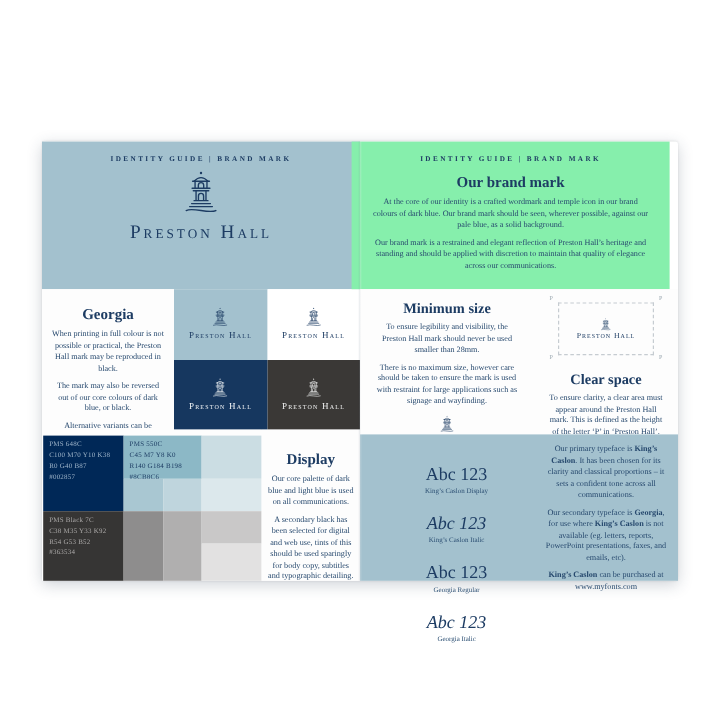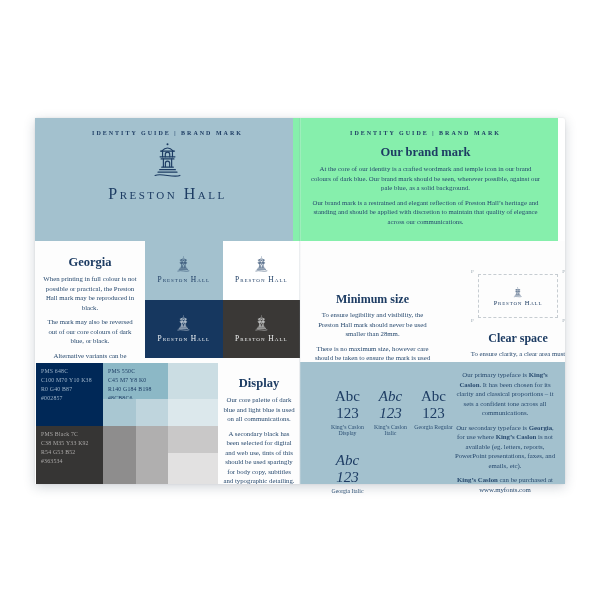--- a/index.html
+++ b/index.html
@@ -56,36 +56,36 @@
   .tint{box-sizing:border-box;}
   .t-b75{left:68px;top:41px;width:33px;height:27px;}
   .t-b50{left:101px;top:41px;width:32px;height:27px;}
   .t-b25a{left:133px;top:5px;width:50px;height:36px;}
   .t-b25b{left:133px;top:41px;width:50px;height:27px;}
   .t-g75{left:68px;top:68px;width:33px;height:58px;}
   .t-g50{left:101px;top:68px;width:32px;height:58px;}
   .t-g25a{left:133px;top:68px;width:50px;height:27px;}
   .t-g25b{left:133px;top:95px;width:50px;height:31px;}
   
-  .min-size{left:0;top:0;width:145px;padding-top:9px;margin-top:42px;}
-  .clear-space{left:158px;top:0;width:120px;padding-top:26px;}
+  .min-size{left:0;top:0;width:145px;padding-top:9px;}
+  .clear-space{left:145px;top:0;width:120px;padding-top:4px;}
   .min-size .body-txt{width:122px;}
   .clear-space .body-txt{width:100px;}
   .dim{display:flex;align-items:center;width:86px;margin:4px auto 0;}
   .dim .tick{width:1px;height:6px;background:#a9b6c0;}
   .dim .line{flex:1;height:1px;background:#a9b6c0;}
   .dim .lbl{margin:0 4px;font-size:5.5px;letter-spacing:1px;color:#8a98a6;}
   .cs-box{position:relative;width:94px;height:54px;margin:2px auto 8px;}
   .cs-guides{position:absolute;left:7px;top:5px;right:7px;bottom:5px;border:1px dashed #c6ccd1;}
   .cs-box .logo-cs{position:absolute;left:0;top:0;width:100%;height:100%;justify-content:center;}
   .cs-p{position:absolute;font-size:5px;color:#9aa7b0;}
   .cs-p.tl{left:0;top:0;} .cs-p.tr{right:0;top:0;}
   .cs-p.bl{left:0;bottom:0;} .cs-p.br{right:0;bottom:0;}
   
-  .type-samples{left:16px;top:0;width:145px;display:grid;grid-template-columns:1fr 1fr 1fr;padding:26px 6px 0 10px;box-sizing:border-box;row-gap:16px;font-family:Liberation Serif, serif;}
+  .type-samples{left:6px;top:0;width:145px;display:grid;grid-template-columns:1fr;padding:26px 6px 0 10px;box-sizing:border-box;row-gap:16px;font-family:Liberation Serif, serif;}
   .t-cell{text-align:center;}
   .t-sample{font-size:15px;color:#1d3c63;}
   .t-cell.italic .t-sample{font-style:italic;}
   .t-label{font-size:5.8px;color:#2d5074;margin-top:2px;}
   .type-text{left:145px;top:0;width:120px;padding-top:8px;}
   .type-text .h1{font-size:12px;}
   .type-text .body-txt{width:104px;}
   strong{font-weight:bold;}
 </style>
 </head>

